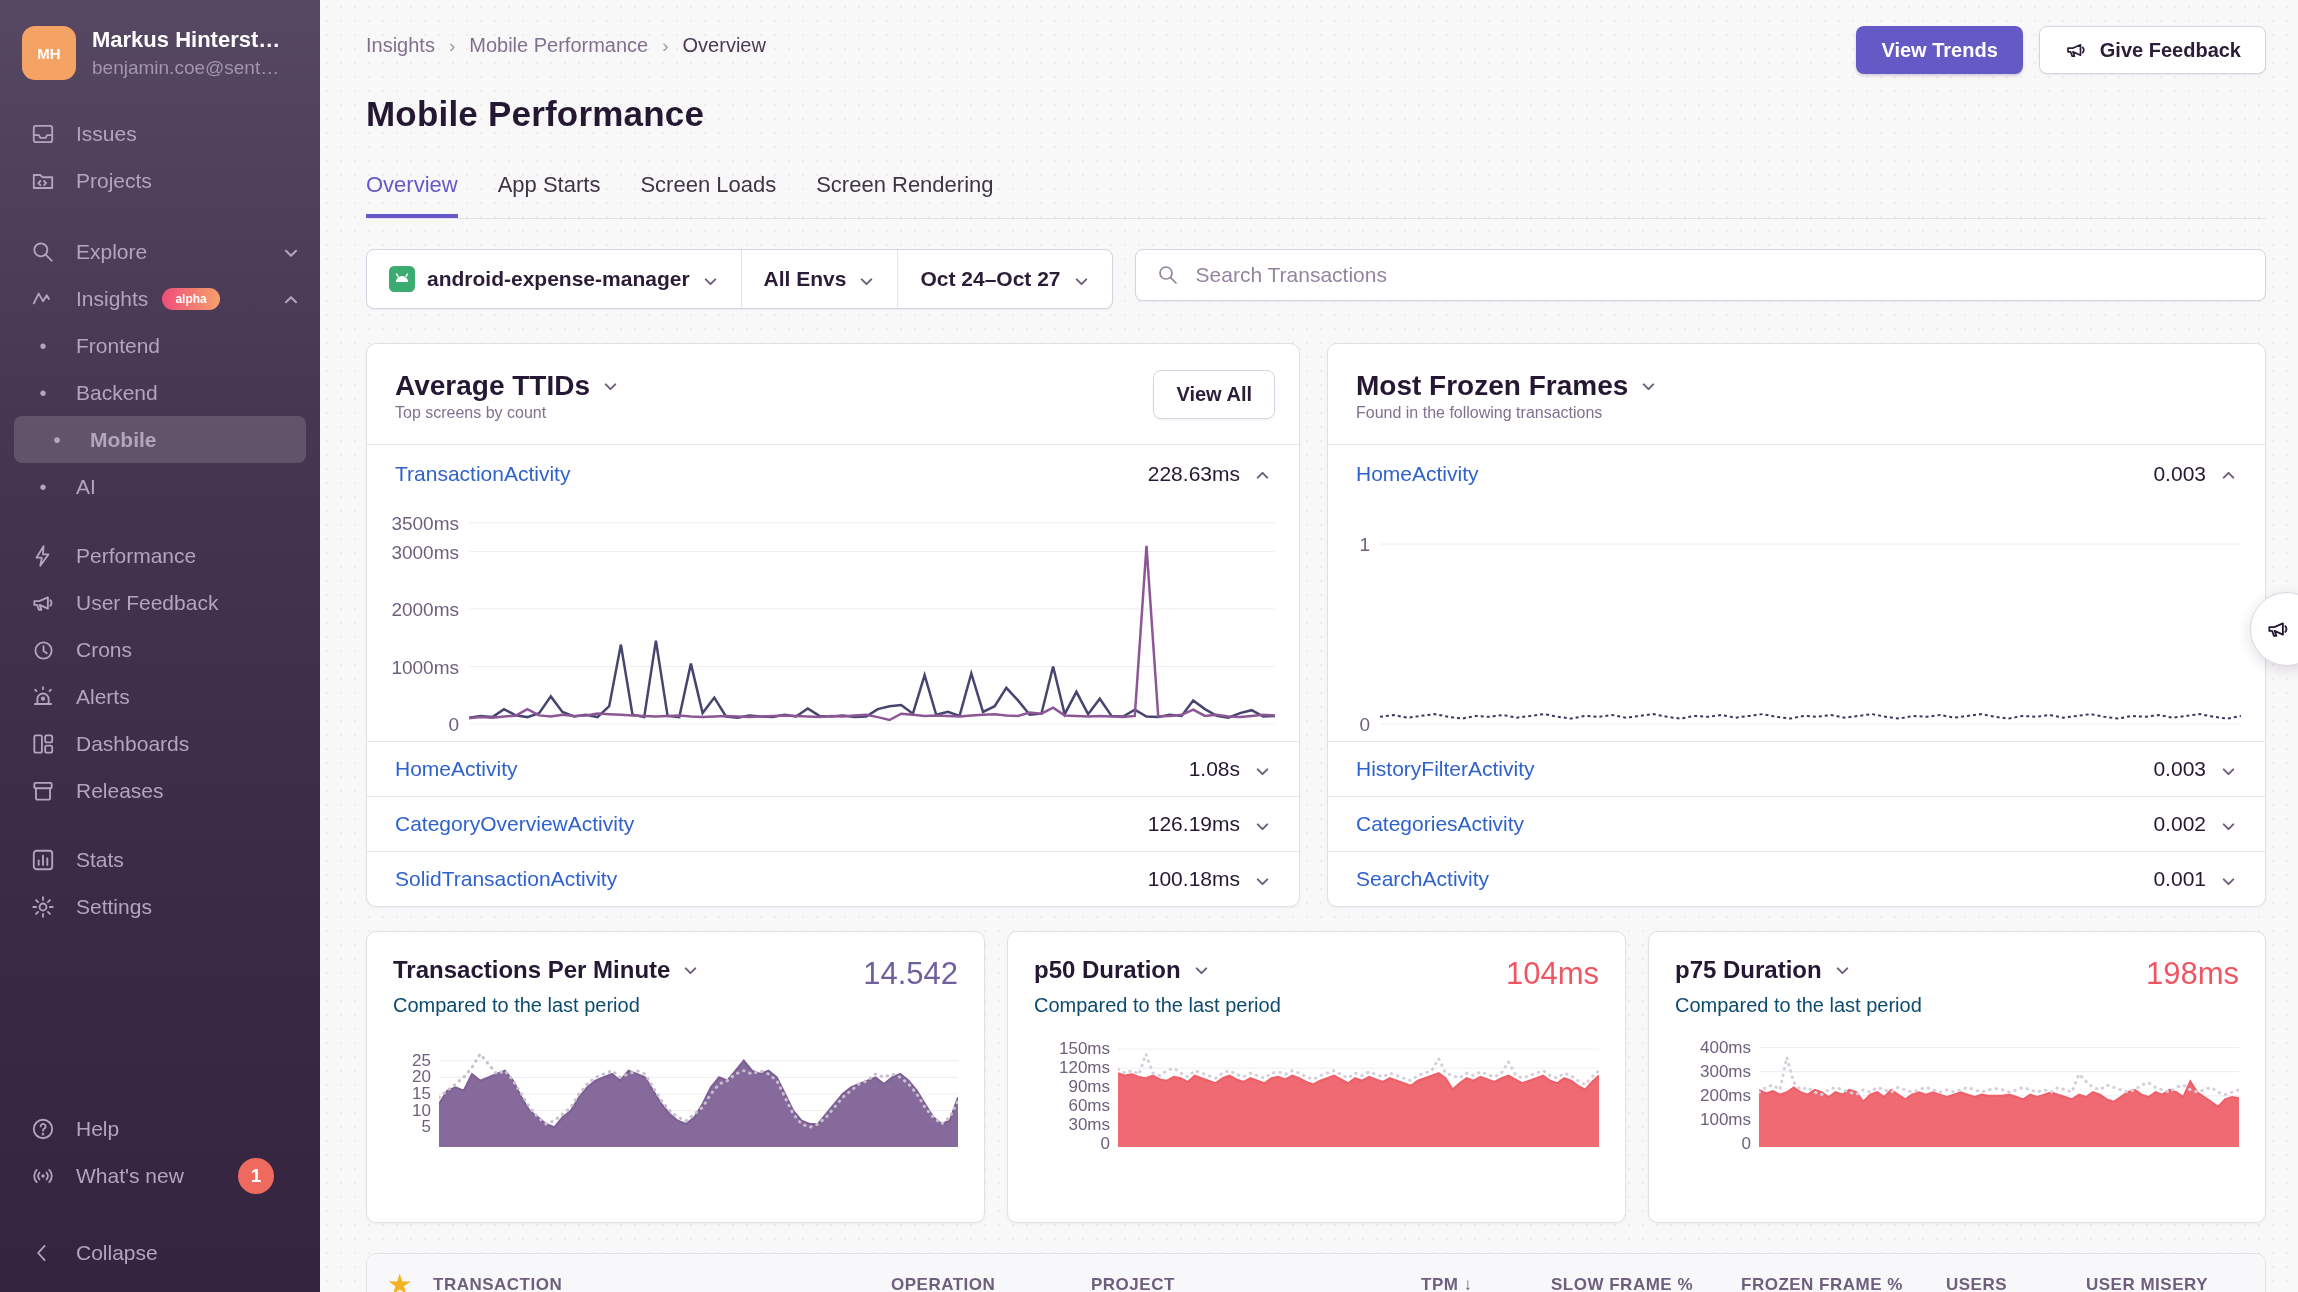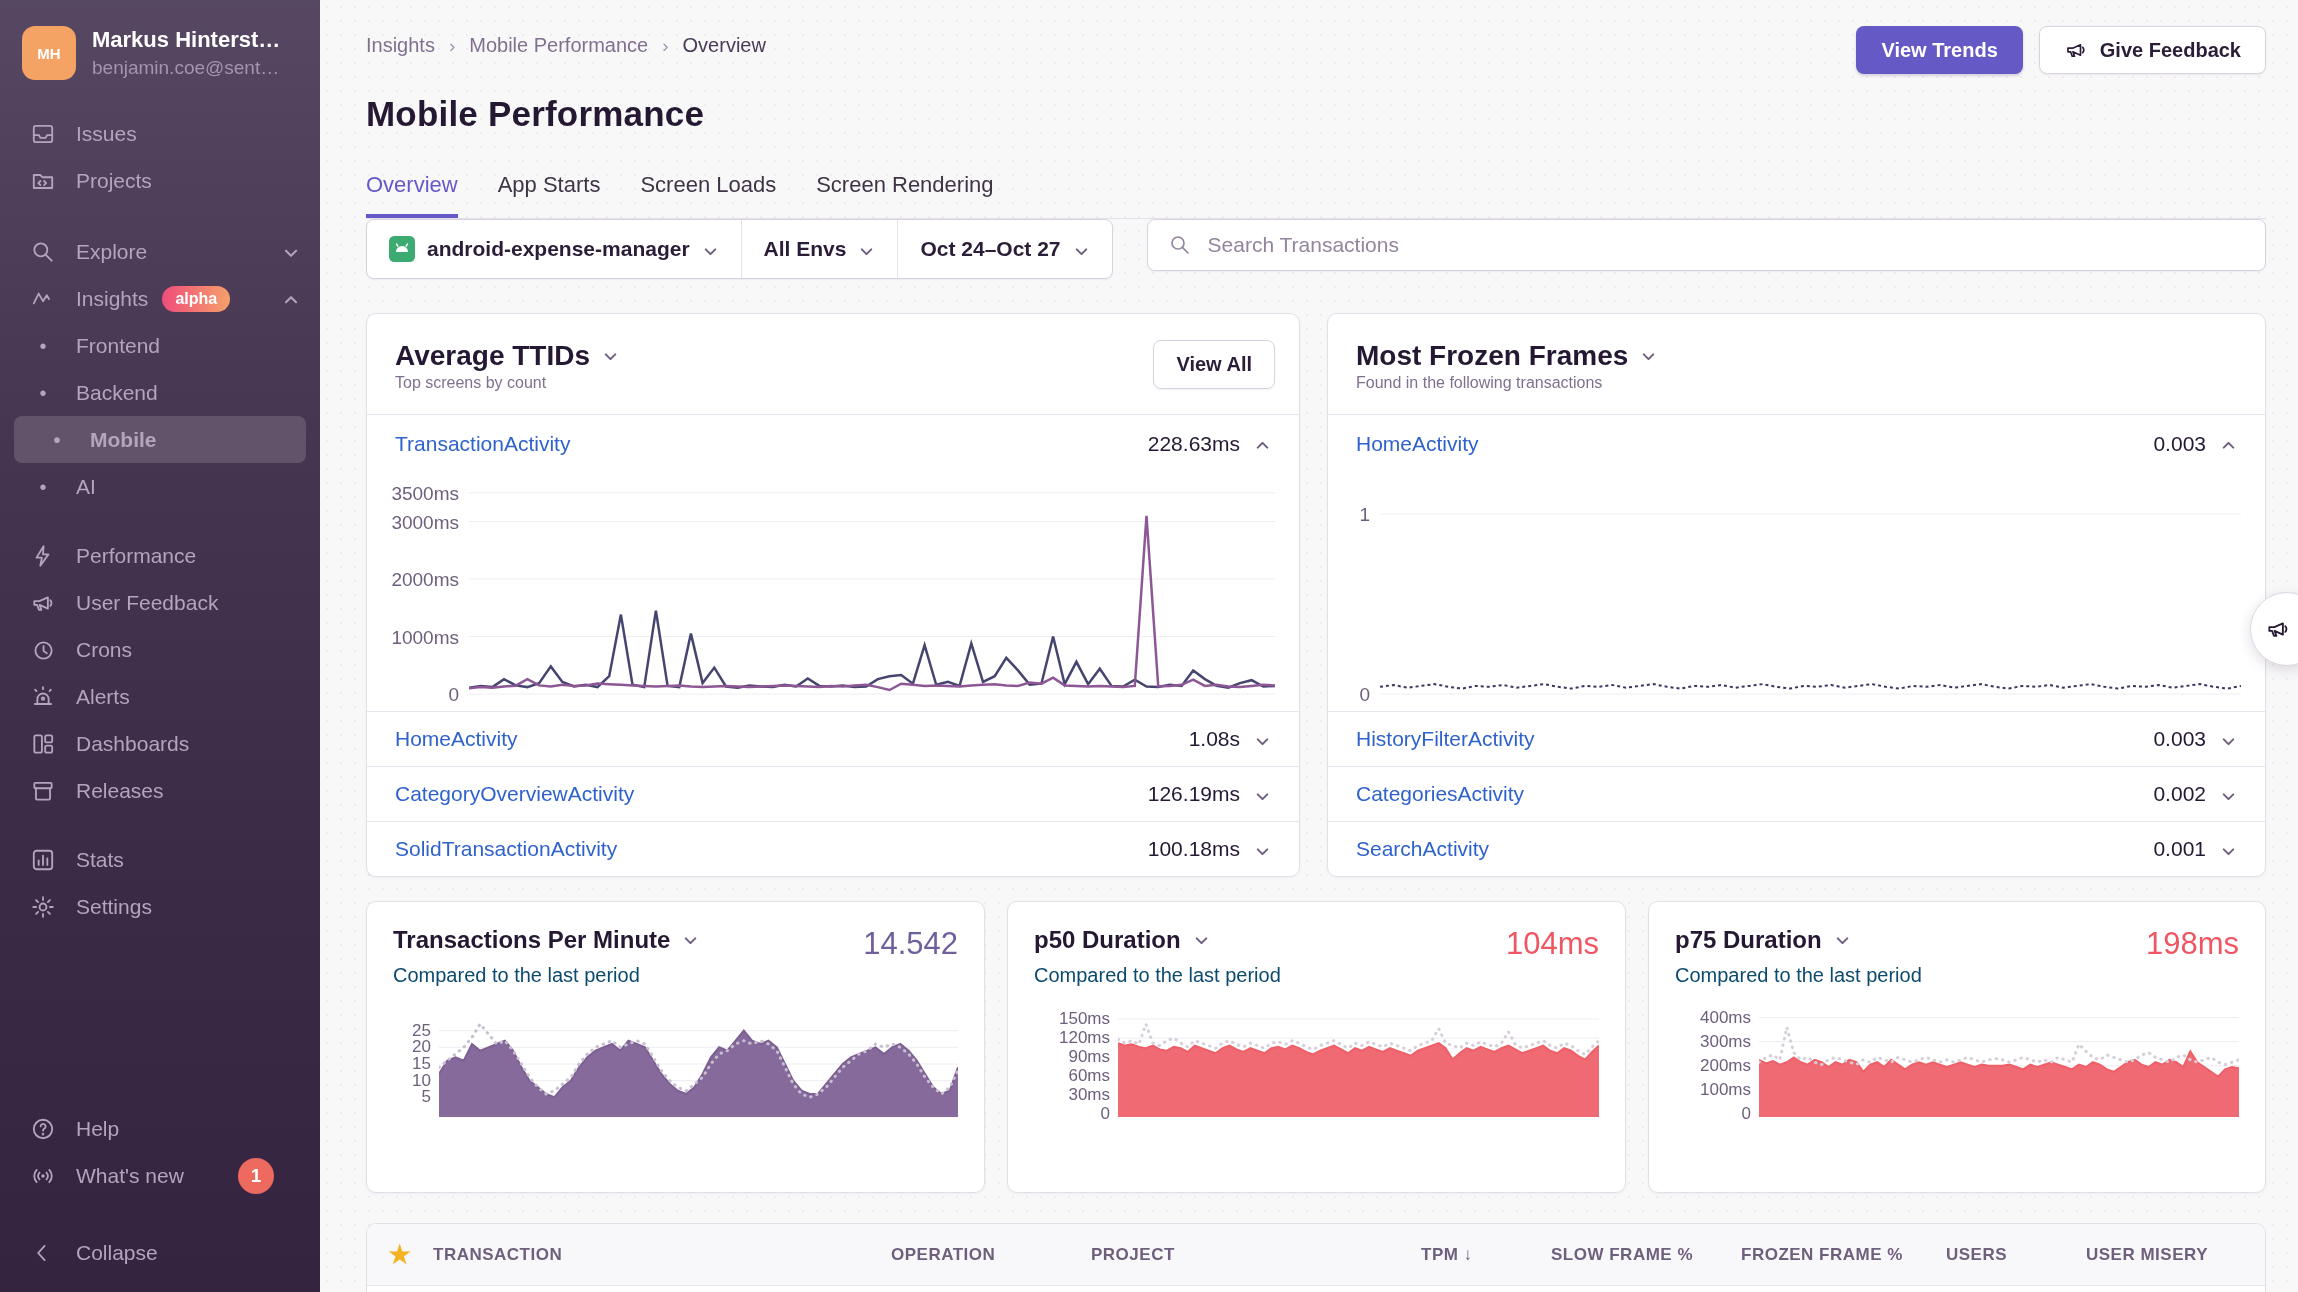--- a/index.html
+++ b/index.html
@@ -24,21 +24,21 @@
   .nav .icon, .bullet { width:26px; height:26px; margin-right:20px; flex-shrink:0; }
   .icon svg { width:100%; height:100%; fill:none; stroke:currentColor; stroke-width:1.7;
     stroke-linecap:round; stroke-linejoin:round; }
   .bullet { text-align:center; font-size:20px; line-height:26px; }
   .chev-end { margin-left:auto; width:18px; height:18px; }
   .chev-end svg { width:100%; height:100%; fill:none; stroke:currentColor; stroke-width:1.8;
     stroke-linecap:round; stroke-linejoin:round; }
   li.bright { color:#fff; }
   li.active-item { background:rgba(255,255,255,.15); border-radius:8px; margin:0 14px;
     padding:0 10px 0 16px; color:#fff; font-weight:700; }
-  .badge-alpha { margin-left:14px; padding:4px 13px; border-radius:999px; font-size:16px;
+  .badge-alpha { margin-left:14px; padding:4px 13px; border-radius:999px; font-size:12px;
     font-weight:700; color:#fff; background:linear-gradient(90deg,#ef4d7a,#f6a06a); }
   .gap-s { height:24px; } .gap-m { height:22px; }
   .sidebar-footer { margin-top:auto; }
   .badge-count { margin-left:auto; margin-right:26px; width:36px; height:36px; border-radius:50%;
     background:#ee6a5f; color:#fff; font-size:19px; font-weight:700;
     display:flex; align-items:center; justify-content:center; }
   li.collapse-row { margin-top:30px; }
 
   
   .content { flex:1; padding:26px 32px 0 46px; overflow:hidden; background-color:#f9f8f9;
@@ -53,21 +53,21 @@
   .btn-primary { background:#6559c6; color:#fff; box-shadow:0 2px 3px rgba(45,20,70,.18); }
   .btn-default { background:#fff; color:#2b1d38; border-color:#d9d2e0; box-shadow:0 1px 2px rgba(45,20,70,.08); }
   .btn-default .icon { width:24px; height:24px; }
   .btn-default .icon svg { stroke:#2b1d38; }
   h1.page-title { margin:20px 0 0; font-size:35px; font-weight:700; color:#241833; letter-spacing:.2px; }
   .tabs { display:flex; gap:40px; margin-top:38px; border-bottom:1px solid #e4dfe8; }
   .tab { font-size:22px; color:#3e3446; padding-bottom:16px; cursor:pointer; border-bottom:4px solid transparent; }
   .tab.active { color:#6558c8; border-bottom-color:#6558c8; font-weight:400; }
 
   
-  .filter-row { display:flex; gap:34px; }
+  .filter-row { display:flex; gap:22px; margin-top:30px; }
   .filter-group { display:flex; background:#fff; border:1px solid #d9d2e0; border-radius:8px;
     box-shadow:0 1px 2px rgba(45,20,70,.06); height:60px; }
   .filter-seg { display:flex; align-items:center; gap:12px; padding:0 22px; font-size:21px;
     font-weight:700; color:#2b1d38; cursor:pointer; }
   .filter-seg + .filter-seg { border-left:1px solid #e7e2ea; }
   .chev-sm { width:17px; height:17px; color:#6e5f7d; }
   .chev-sm svg { width:100%; height:100%; fill:none; stroke:currentColor; stroke-width:1.9;
     stroke-linecap:round; stroke-linejoin:round; }
   .search-box { flex:1; display:flex; align-items:center; gap:14px; background:#fff;
     border:1px solid #d9d2e0; border-radius:8px; height:52px; padding:0 20px;

